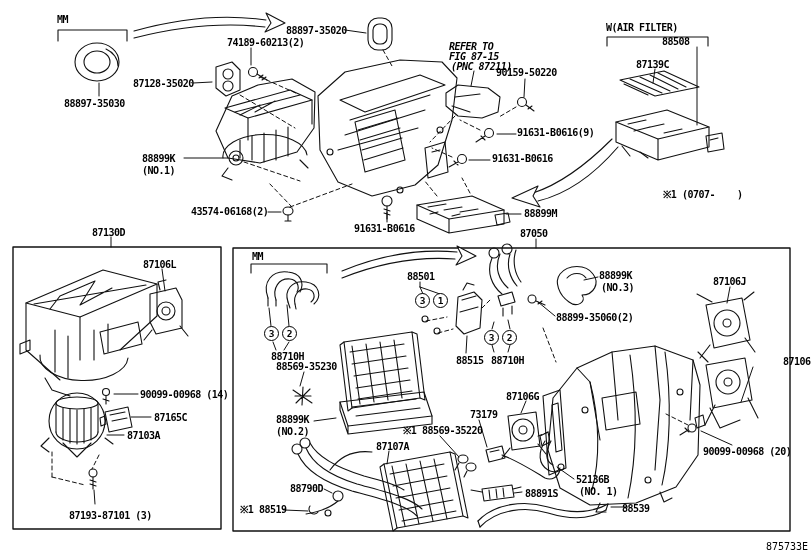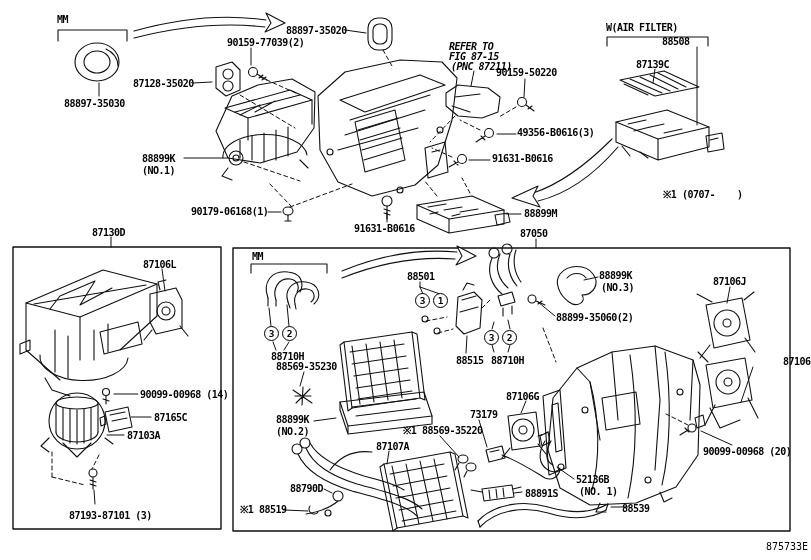--- a/index.html
+++ b/index.html
@@ -360,31 +360,31 @@
     <path d="M482,308 L490,300"></path>
         <path d="M543,328 L556,362"></path>
     <path d="M688,425 L666,414"></path>
         <path d="M538,436 L551,431"></path>
   </g>
 </svg>
 
 <div class="lbl" style="left:57px;top:14px">MM</div>
 <div class="lbl" style="left:64px;top:98px">88897-35030</div>
 <div class="lbl" style="left:133px;top:78px">87128-35020</div>
-<div class="lbl" style="left:227px;top:37px">90159-77039(2)</div>
+<div class="lbl" style="left:227px;top:37px">74189-60213(2)</div>
 <div class="lbl" style="left:286px;top:25px">88897-35020</div>
 <div class="lbl sm" style="left:449px;top:41px">REFER TO</div>
 <div class="lbl sm" style="left:449px;top:51px">FIG 87-15</div>
 <div class="lbl sm" style="left:451px;top:61px">(PNC 87211)</div>
 <div class="lbl" style="left:496px;top:67px">90159-50220</div>
-<div class="lbl" style="left:517px;top:127px">49356-B0616(3)</div>
+<div class="lbl" style="left:517px;top:127px">91631-B0616(9)</div>
 <div class="lbl" style="left:492px;top:153px">91631-B0616</div>
 <div class="lbl" style="left:142px;top:153px">88899K</div>
 <div class="lbl" style="left:142px;top:165px">(NO.1)</div>
-<div class="lbl" style="left:191px;top:206px">90179-06168(1)</div>
+<div class="lbl" style="left:191px;top:206px">43574-06168(2)</div>
 <div class="lbl" style="left:354px;top:223px">91631-B0616</div>
 <div class="lbl" style="left:524px;top:208px">88899M</div>
 <div class="lbl" style="left:520px;top:228px">87050</div>
 <div class="lbl" style="left:606px;top:22px">W(AIR FILTER)</div>
 <div class="lbl" style="left:662px;top:36px">88508</div>
 <div class="lbl" style="left:636px;top:59px">87139C</div>
 <div class="lbl" style="left:663px;top:189px">※1 (0707-    )</div>
 <div class="lbl" style="left:92px;top:227px">87130D</div>
 <div class="lbl" style="left:143px;top:259px">87106L</div>
 <div class="lbl" style="left:140px;top:389px">90099-00968 (14)</div>

